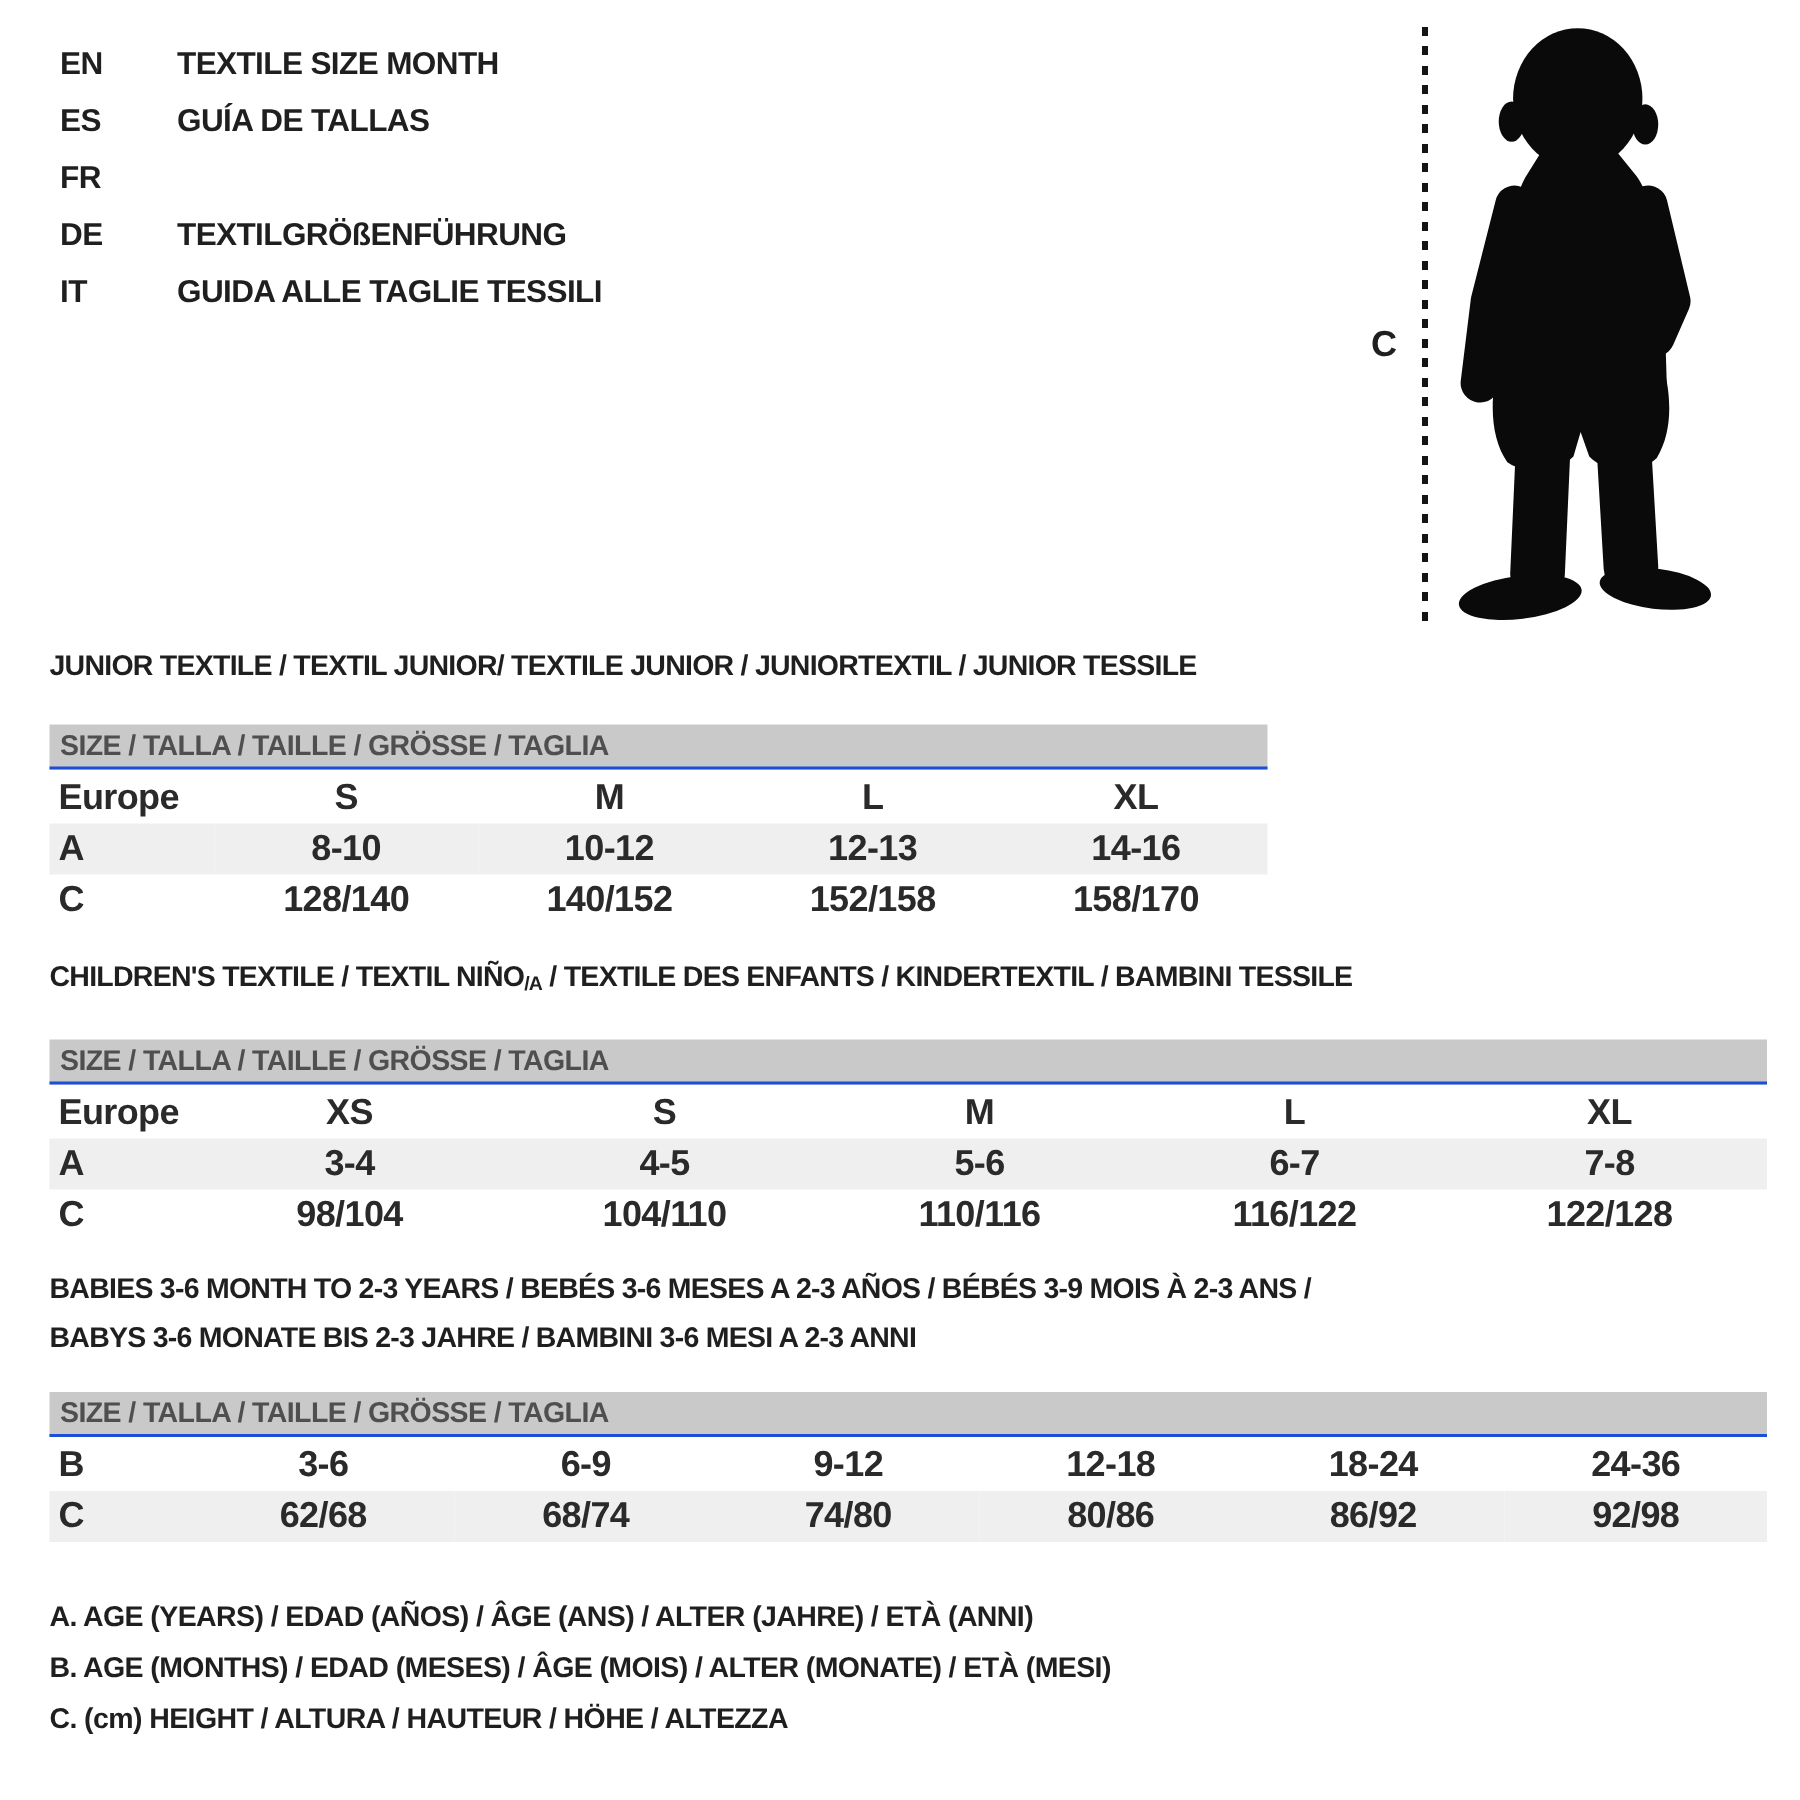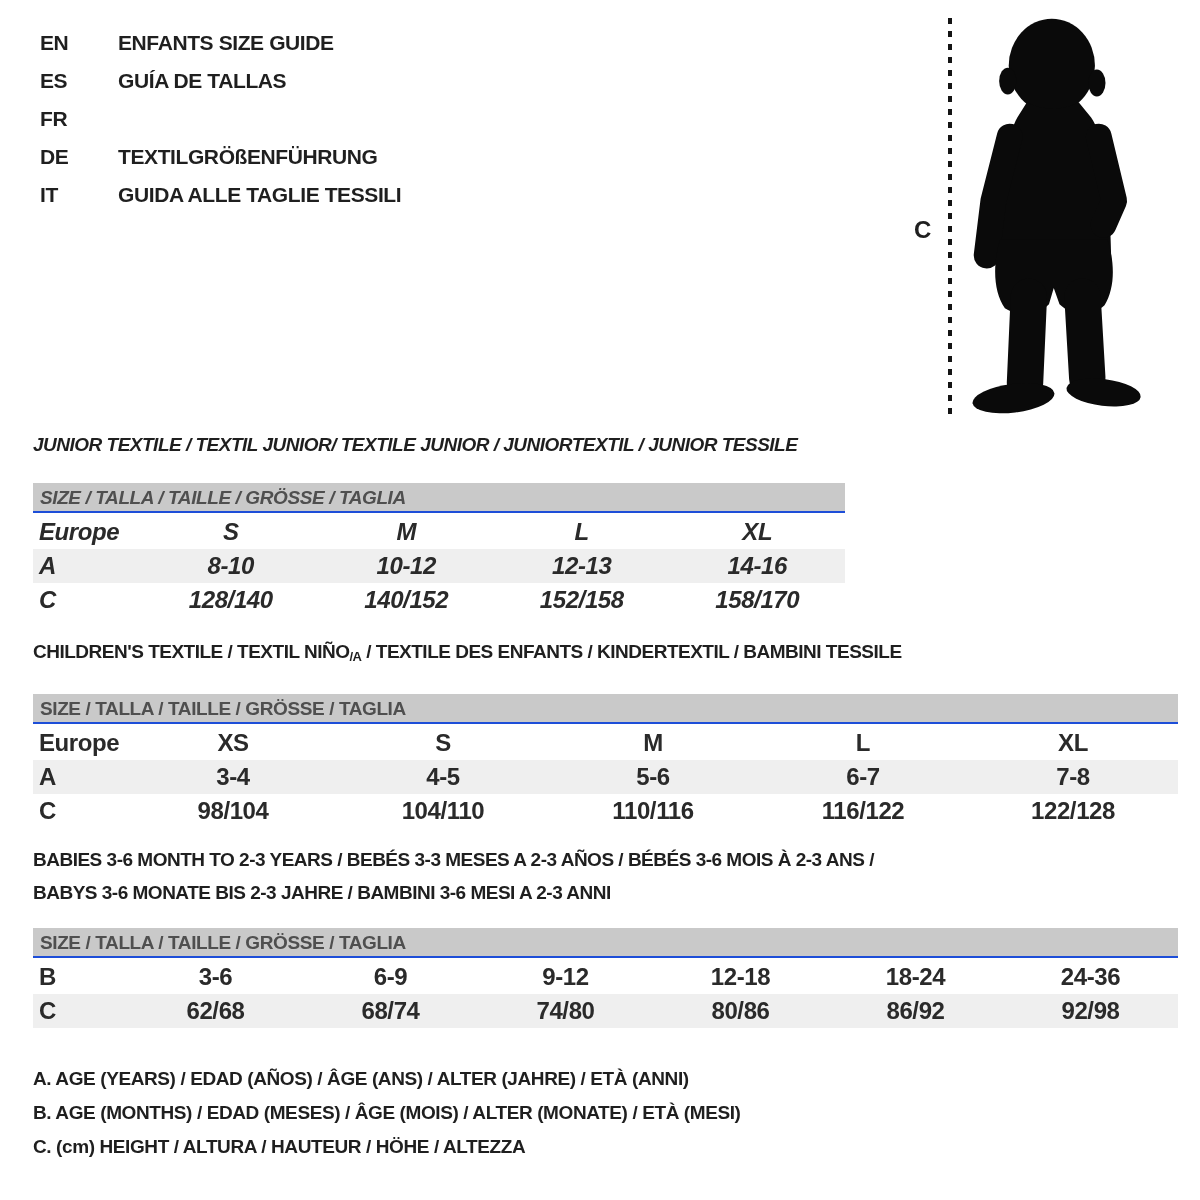--- a/index.html
+++ b/index.html
@@ -22,21 +22,21 @@
   .figure{position:absolute;left:900px;top:10px;width:280px;height:420px;}
   .dash-line{
     position:absolute;left:48px;top:8px;width:4px;height:400px;
     background:repeating-linear-gradient(to bottom,#141414 0 6px,transparent 6px 13px);
   }
   .c-label{position:absolute;left:14px;top:206px;font-weight:bold;font-size:24px;}
   .silhouette{position:absolute;left:62px;top:4px;width:195px;height:412px;}
 
   
   .section{position:absolute;left:33px;}
-  .sec-junior{top:434px;width:812px;font-style:italic;}
+  .sec-junior{top:434px;width:812px;}
   .sec-children{top:641px;width:1145px;}
   .sec-babies{top:843px;width:1145px;}
 
   .section-heading{
     font-weight:bold;font-size:19px;letter-spacing:-0.5px;
     line-height:22px;margin-bottom:27px;white-space:nowrap;
   }
   .sec-children .section-heading{margin-bottom:26px;}
   .sec-babies .section-heading{line-height:33px;margin-bottom:19px;}
   .sub-small{font-size:13px;vertical-align:-3px;letter-spacing:-0.5px;}
@@ -64,21 +64,21 @@
   .legend-line{font-weight:bold;font-size:19px;letter-spacing:-0.4px;line-height:34px;white-space:nowrap;}
 </style>
 </head>
 <body>
 
 <div class="page">
 
   <div class="lang-header">
     <div class="lang-row">
       <span class="lang-code">EN</span>
-      <span class="lang-title">ENFANTS SIZE GUIDE</span>
+      <span class="lang-title">TEXTILE SIZE MONTH</span>
     </div>
     <div class="lang-row">
       <span class="lang-code">ES</span>
       <span class="lang-title">GUÍA DE TALLAS</span>
     </div>
     <div class="lang-row">
       <span class="lang-code">FR</span>
     </div>
     <div class="lang-row">
       <span class="lang-code">DE</span>
@@ -183,21 +183,21 @@
         <td>110/116</td>
         <td>116/122</td>
         <td>122/128</td>
       </tr>
       </tbody>
     </table>
   </div>
 
   <div class="section sec-babies">
     <div class="section-heading">
-      <div>BABIES 3-6 MONTH TO 2-3 YEARS / BEBÉS 3-3 MESES A 2-3 AÑOS / BÉBÉS 3-6 MOIS À 2-3 ANS /</div>
+      <div>BABIES 3-6 MONTH TO 2-3 YEARS / BEBÉS 3-6 MESES A 2-3 AÑOS / BÉBÉS 3-9 MOIS À 2-3 ANS /</div>
       <div>BABYS 3-6 MONATE BIS 2-3 JAHRE / BAMBINI 3-6 MESI A 2-3 ANNI</div>
     </div>
     <div class="size-band">SIZE / TALLA / TAILLE / GRÖSSE / TAGLIA</div>
     <table class="size-table">
       <colgroup>
           <col style="width:95px">
           <col>
           <col>
           <col>
           <col>

